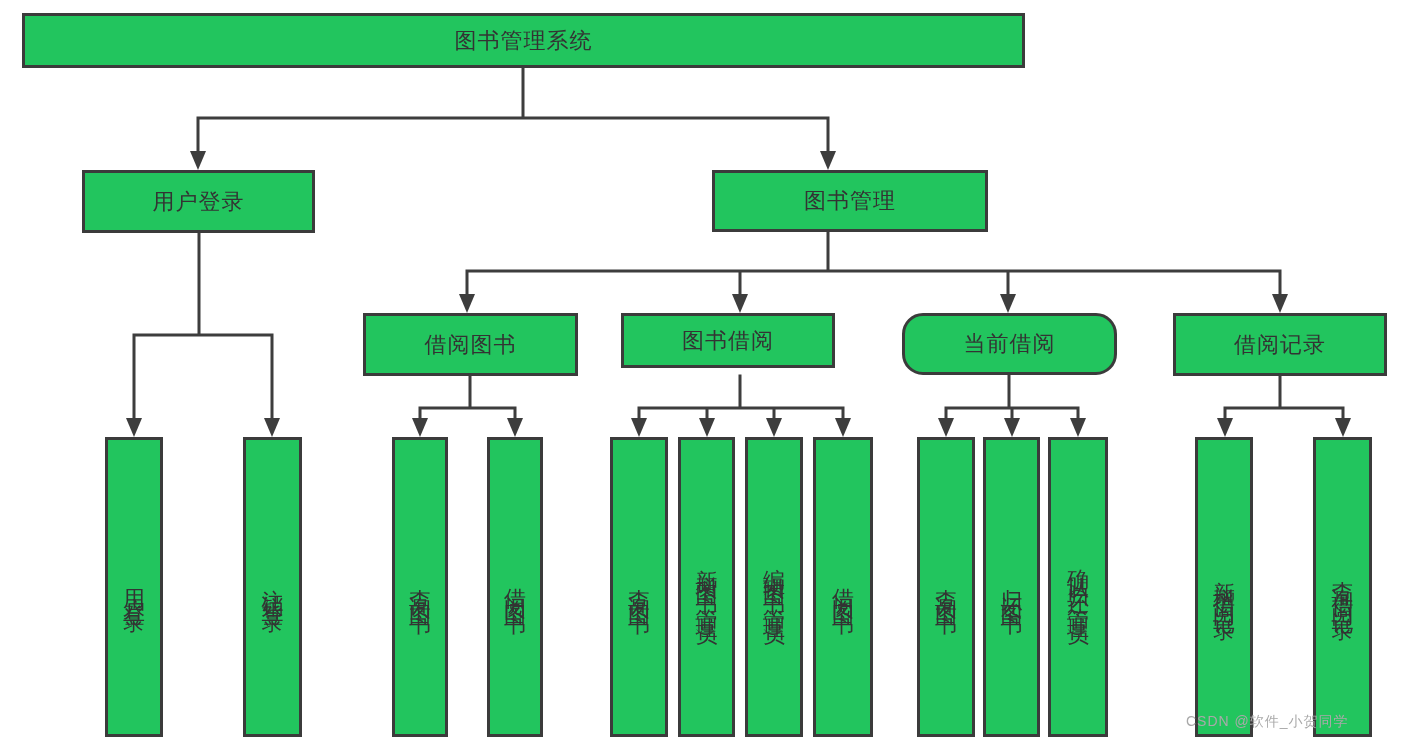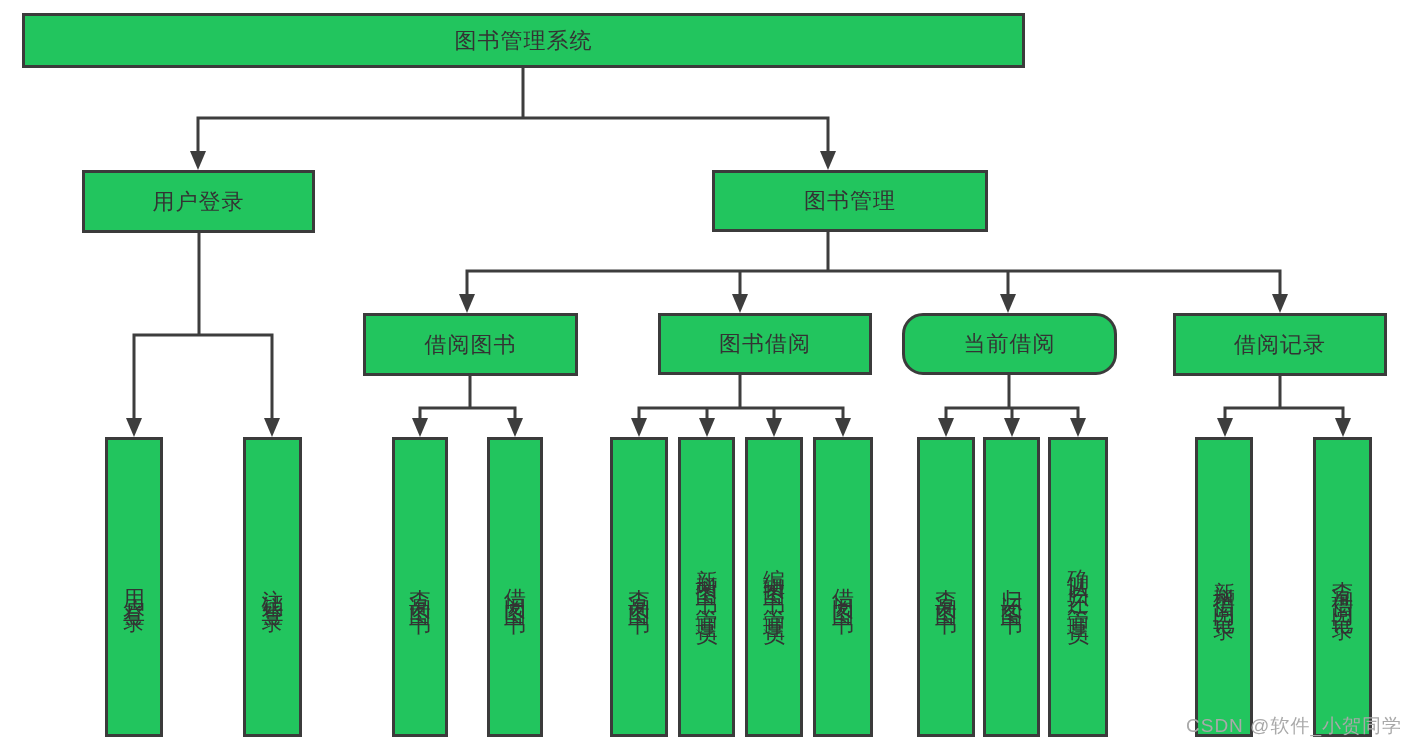--- a/index.html
+++ b/index.html
@@ -39,33 +39,33 @@
     text-orientation: mixed;
     font-size: 22px;
     letter-spacing: 8px;
     white-space: nowrap;
     color: #333333;
   }
   .watermark {
     position: absolute;
     left: 1186px;
     top: 713px;
-    font-size: 19px;
+    font-size: 14px;
     color: #a9a9a9;
     letter-spacing: 1px;
     z-index: 3;
     white-space: nowrap;
     text-align: center;
   }
   
   .n-root        { left: 22px;  top: 13px;  width: 1003px; height: 55px; }
   .n-user-login  { left: 82px;  top: 170px; width: 233px;  height: 63px; }
   .n-book-mgmt   { left: 712px; top: 170px; width: 276px;  height: 62px; }
   .n-new-books   { left: 363px; top: 313px; width: 215px;  height: 63px; }
-  .n-borrowing   { left: 658px; top: 313px; width: 214px;  height: 62px; }
+  .n-borrowing   { left: 621px; top: 313px; width: 214px;  height: 55px; }
   .n-current     { left: 902px; top: 313px; width: 215px;  height: 62px; border-radius: 21px; }
   .n-records     { left: 1173px;top: 313px; width: 214px;  height: 63px; }
   .lf-user-login { left: 105px; top: 437px; width: 58px; height: 300px; }
   .lf-logout     { left: 243px; top: 437px; width: 59px; height: 300px; }
   .lf-nb-search  { left: 392px; top: 437px; width: 56px; height: 300px; }
   .lf-nb-borrow  { left: 487px; top: 437px; width: 56px; height: 300px; }
   .lf-bw-search  { left: 610px; top: 437px; width: 58px; height: 300px; }
   .lf-bw-add     { left: 678px; top: 437px; width: 57px; height: 300px; }
   .lf-bw-edit    { left: 745px; top: 437px; width: 58px; height: 300px; }
   .lf-bw-borrow  { left: 813px; top: 437px; width: 60px; height: 300px; }

